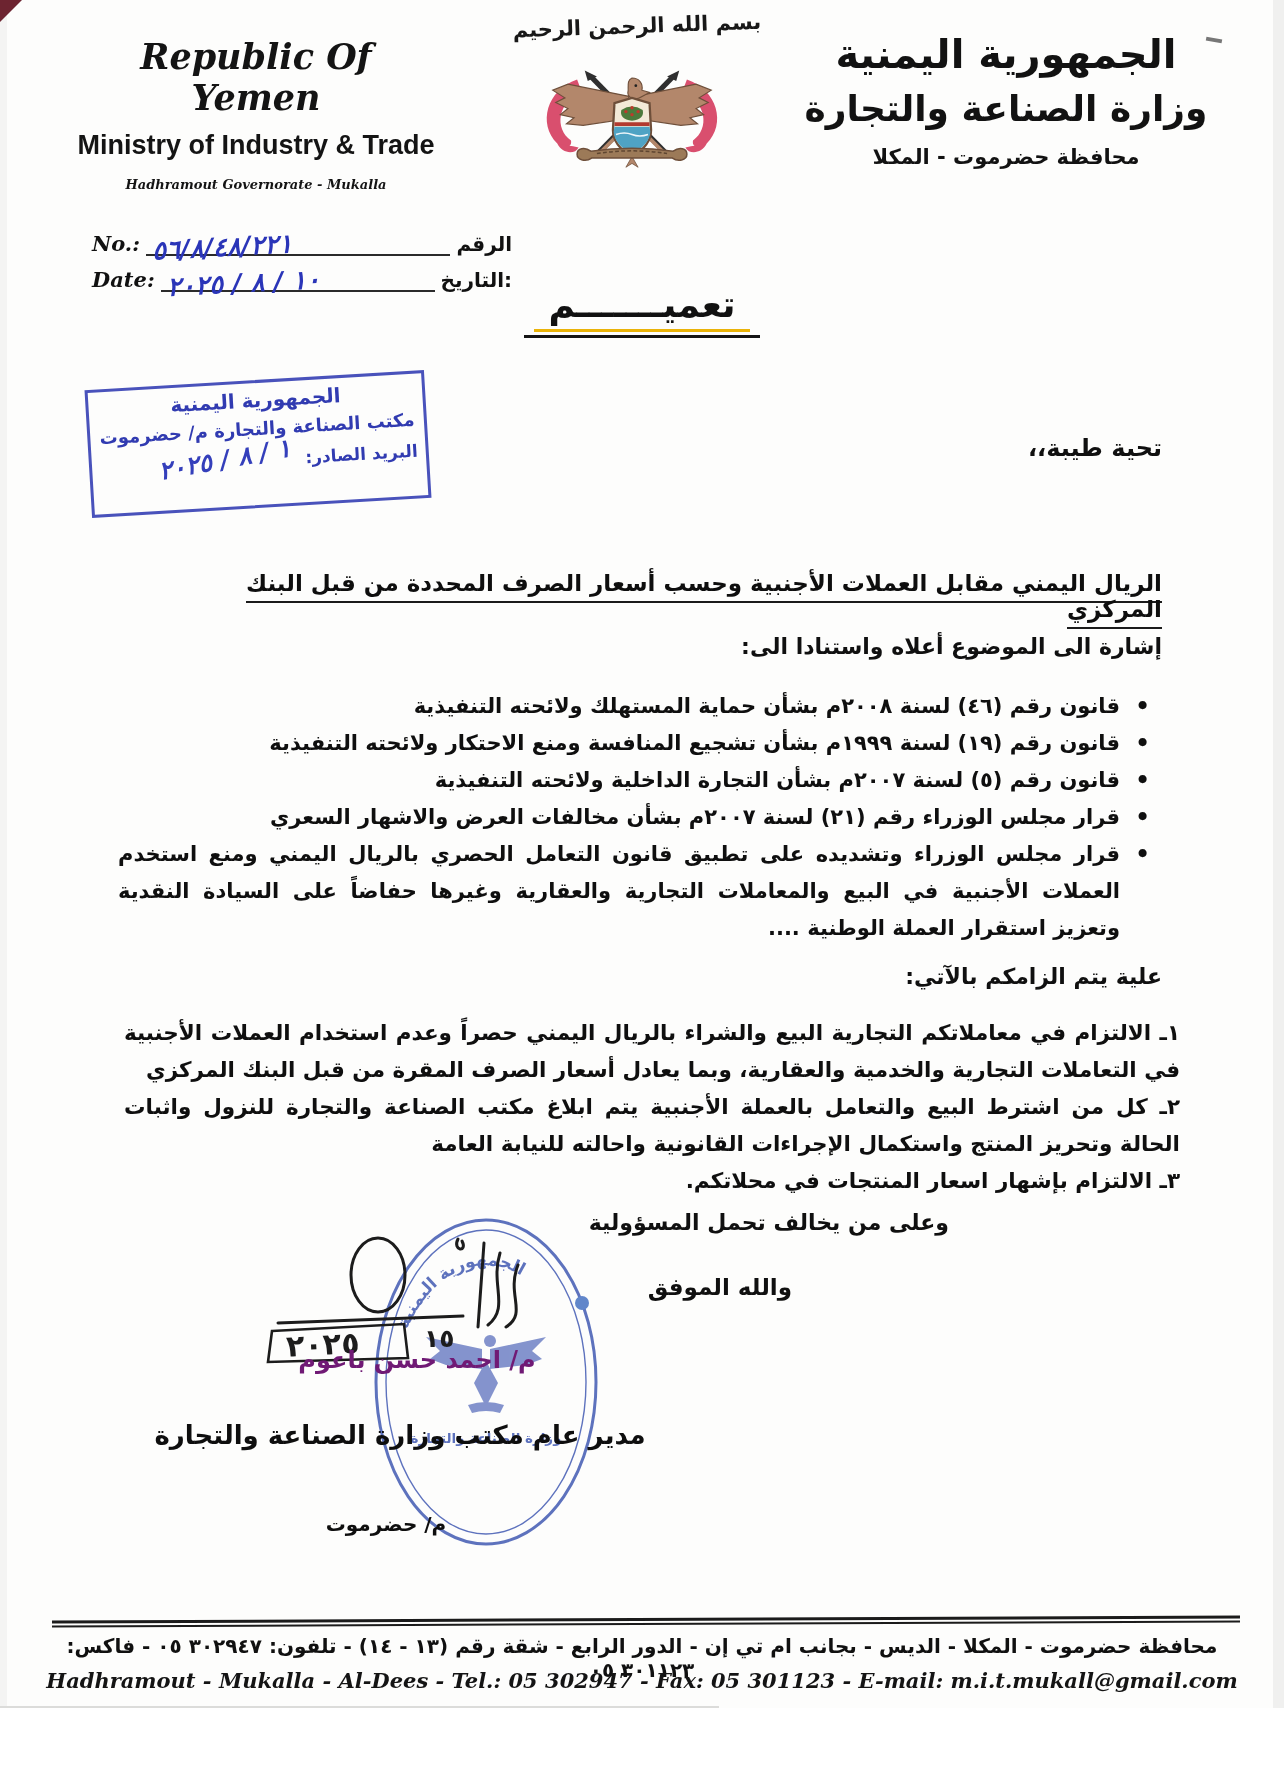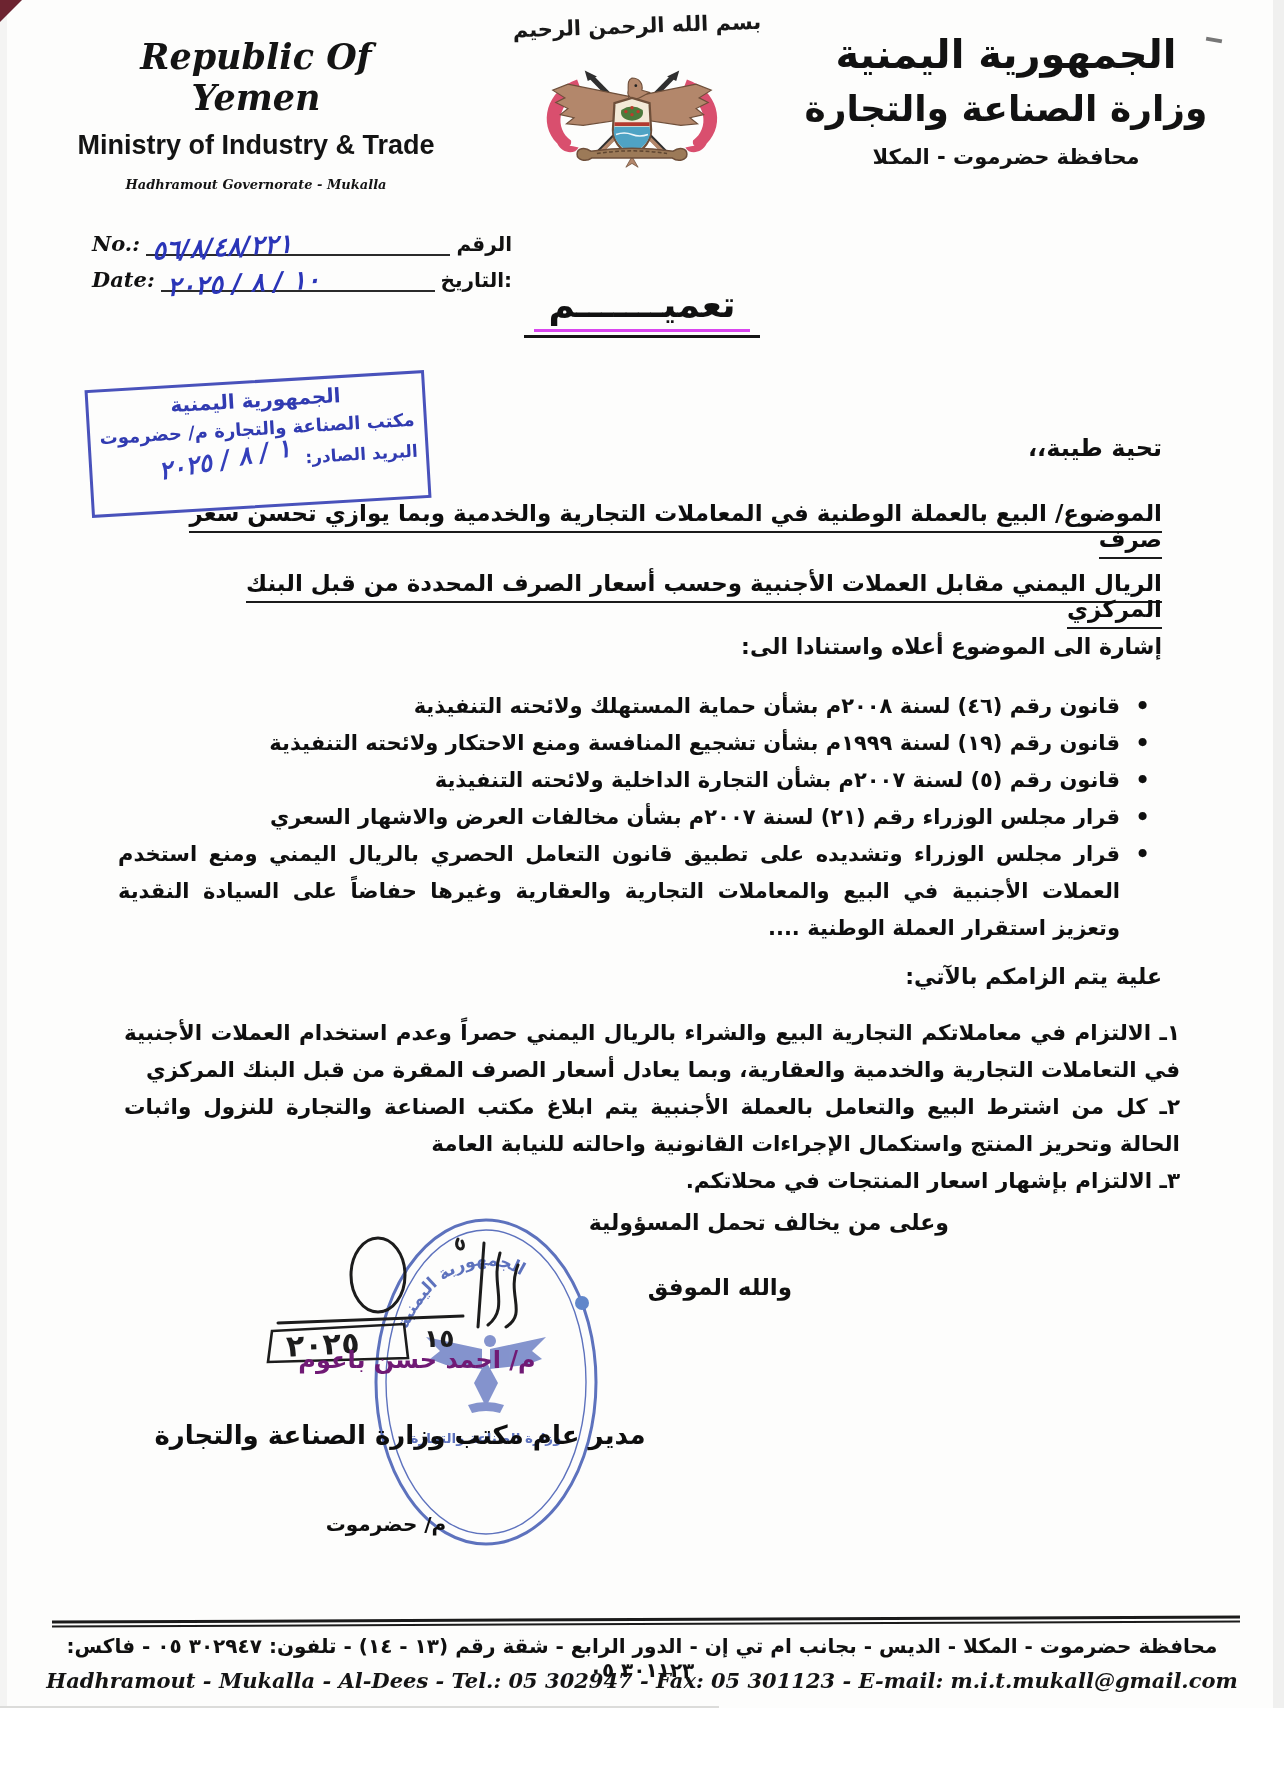--- a/index.html
+++ b/index.html
@@ -35,21 +35,21 @@
   .ref-row { display:flex; align-items:flex-end; direction:ltr; margin-bottom:10px;justify-content:space-between; }
   .ref-row .en-label { font-family:"DejaVu Serif", serif; font-style:italic; font-weight:700; font-size:21px; color:#111; }
   .ref-row .line { flex:1; border-bottom:2px solid #2b2b2b; height:26px; margin:0 6px; position:relative; }
   .ref-row .ar-label { font-weight:700; font-size:20px; color:#111; }
   .handwriting { color:#2a35b8; font-style:italic; font-weight:700; }
   .ref-row .line .handwriting { position:absolute; left:6px; bottom:-8px; font-size:26px; white-space:nowrap; transform:rotate(-3deg); }
 
   
   .doc-title { position:absolute; left:0; right:0; top:284px; text-align:center; }
   .doc-title span { display:inline-block; font-weight:700; font-size:36px; color:#111;
-    border-bottom:3px solid #d946ef; padding:0 14px 4px; position:relative; }
+    border-bottom:3px solid #eab308; padding:0 14px 4px; position:relative; }
   .doc-title span::after { content:""; position:absolute; left:-10px; right:-10px; bottom:-9px; height:3px; background:#151515; }
 
   
   .addressee { position:absolute; right:122px; left:90px; top:346px; direction:rtl; text-align:right;
     font-weight:700; font-size:23px; color:#101010; }
   .addressee .honorific { border-bottom:3px dashed #2c2c2c; padding:0 26px 2px 6px; margin-right:34px; }
 
   
   .rect-stamp { position:absolute; left:88px; top:380px; width:340px; height:128px;
     border:3px solid rgba(43,53,176,0.9); transform:rotate(-3.4deg); color:#2731ad;
@@ -188,23 +188,20 @@
   <div class="rect-stamp" lang="ar">
     <div class="l1">الجمهورية اليمنية</div>
     <div class="l2">مكتب الصناعة والتجارة م/ حضرموت</div>
     <div class="l3">
       <span>البريد الصادر:</span>
       <span class="handwriting" dir="rtl">١ / ٨ / ٢٠٢٥</span>
     </div>
   </div>
 
   <div class="greeting" lang="ar">تحية طيبة،،</div>
-  <div class="subject1" lang="ar">
-    <span>الموضوع/ البيع بالعملة الوطنية في المعاملات التجارية والخدمية وبما يوازي تحسن سعر صرف</span>
-  </div>
   <div class="subject2" lang="ar">
     <span>الريال اليمني مقابل العملات الأجنبية وحسب أسعار الصرف المحددة من قبل البنك المركزي</span>
   </div>
 
   <div class="intro" lang="ar">إشارة الى الموضوع أعلاه واستنادا الى:</div>
 
   <ul class="bullets" lang="ar">
     <li>قانون رقم (٤٦) لسنة ٢٠٠٨م بشأن حماية المستهلك ولائحته التنفيذية</li>
     <li>قانون رقم (١٩) لسنة ١٩٩٩م بشأن تشجيع المنافسة ومنع الاحتكار ولائحته التنفيذية</li>
     <li>قانون رقم (٥) لسنة ٢٠٠٧م بشأن التجارة الداخلية ولائحته التنفيذية</li>

